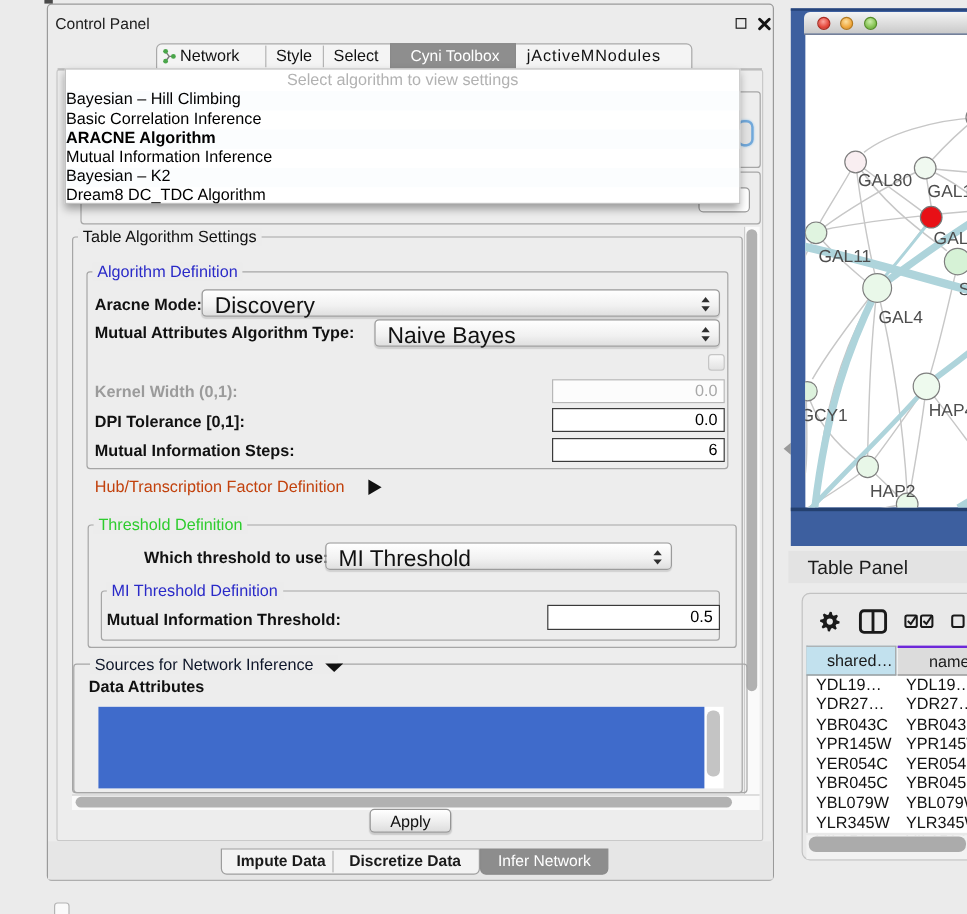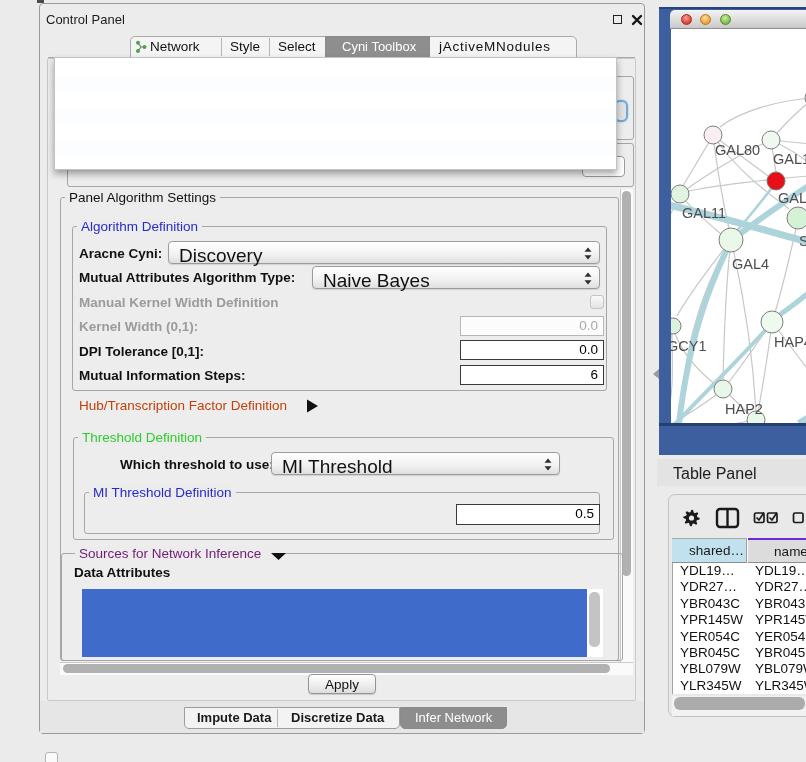--- a/index.html
+++ b/index.html
@@ -42,51 +42,52 @@
 <div class="abs" style="left:288px;top:36px;width:105px;height:22px;background:#8e8e8e;border:1px solid #8a8a8a;"></div>
 <div class="abs" style="left:305px;top:39px;font-size:13px;color:#fff;">Cyni Toolbox</div>
 <div class="abs" style="left:402px;top:39px;font-size:13.5px;color:#111;letter-spacing:0.75px;">jActiveMNodules</div>
 
 <div class="abs" style="left:30px;top:76px;width:567px;height:64px;border:1px solid #a6a6a6;border-radius:3px;"></div>
 <div class="abs" style="left:30px;top:143px;width:567px;height:44px;border:1px solid #a6a6a6;border-radius:3px;"></div>
 <div class="abs" style="left:545px;top:156px;width:43px;height:21px;border:1px solid #9b9b9b;border-radius:4px;background:#fff;"></div>
 <div class="abs" style="left:577px;top:100px;width:14px;height:22px;border:2.5px solid #71a8da;border-radius:6px;background:#e2e2e2;box-shadow:0 0 2px #8fc0e8;"></div>
 
 <div class="abs" style="left:17px;top:57px;width:563px;height:113px;background:#fff;border:1px solid #c2c2c2;box-shadow:0 4px 7px rgba(0,0,0,0.35);"></div>
+<div class="abs" style="left:17px;top:59px;width:563px;text-align:center;font-size:13.5px;color:#b2b2b2;">Select algorithm to view settings</div>
 <div class="abs" style="left:18px;top:76px;width:561px;height:16px;background:#fbfdfe;"></div>
 <div class="abs" style="left:18px;top:108px;width:561px;height:16px;background:#fbfdfe;"></div>
 <div class="abs" style="left:18px;top:140px;width:561px;height:16px;background:#fbfdfe;"></div>
+<div class="abs" style="left:18px;top:75px;font-size:13.5px;color:#000;line-height:16px;">Bayesian – Hill Climbing<br>Basic Correlation Inference<br><b>ARACNE Algorithm</b><br>Mutual Information Inference<br>Bayesian – K2<br>Dream8 DC_TDC Algorithm</div>
 
 <div class="abs" style="left:583px;top:189px;width:13px;height:473px;background:#fafafa;border-left:1px solid #cccccc;"></div>
 <div class="abs" style="left:585px;top:191px;width:9px;height:385px;background:#b1b1b1;border-radius:5px;"></div>
 <div class="abs" style="left:23px;top:662px;width:573px;height:13px;background:#fafafa;border-top:1px solid #cccccc;"></div>
 <div class="abs" style="left:26px;top:664px;width:547px;height:9px;background:#b1b1b1;border-radius:5px;"></div>
 
 <div class="grp" style="left:23px;top:197px;width:559px;height:464px;"></div>
-<div class="gt" style="left:28px;top:190px;color:#111;">Panel Algorithm Settings</div>
+<div class="gt" style="left:28px;top:190px;color:#111;">Table Algorithm Settings</div>
 
 <div class="grp" style="left:35px;top:226px;width:535px;height:165px;"></div>
 <div class="gt" style="left:40px;top:219px;color:#2a2ac8;">Algorithm Definition</div>
-<div class="lbl" style="left:42px;top:246px;">Aracne Cyni:</div>
+<div class="lbl" style="left:42px;top:246px;">Aracne Mode:</div>
 <div class="combo" style="left:131px;top:241px;width:432px;height:23px;">
       <span class="tx">Discovery</span>
       <svg style="position:absolute;right:7px;top:5px;" width="8" height="13" viewBox="0 0 8 13">
         <path d="M4,0.5 L7.5,4.8 L0.5,4.8 Z" fill="#2e2e2e"></path>
         <path d="M4,12.5 L7.5,8.2 L0.5,8.2 Z" fill="#2e2e2e"></path>
       </svg>
     </div>
 <div class="lbl" style="left:42px;top:270px;">Mutual Attributes Algorithm Type:</div>
 <div class="combo" style="left:275px;top:266px;width:288px;height:23px;">
       <span class="tx">Naive Bayes</span>
       <svg style="position:absolute;right:7px;top:5px;" width="8" height="13" viewBox="0 0 8 13">
         <path d="M4,0.5 L7.5,4.8 L0.5,4.8 Z" fill="#2e2e2e"></path>
         <path d="M4,12.5 L7.5,8.2 L0.5,8.2 Z" fill="#2e2e2e"></path>
       </svg>
     </div>
-<div class="lbl dis" style="left:42px;top:295px;">Manual Kernel Width Definition</div>
 <div class="abs" style="left:553px;top:295px;width:14px;height:14px;border:1px solid #c5c5c5;border-radius:3px;background:linear-gradient(#fafafa,#e2e2e2);"></div>
 <div class="lbl dis" style="left:42px;top:319px;">Kernel Width (0,1):</div>
 <div class="field" style="left:423px;top:316px;width:144px;height:20px;border:1px solid #b7b7b7;background:#fcfcfc;color:#a8a8a8;line-height:18px;">0.0</div>
 <div class="lbl" style="left:42px;top:344px;">DPI Tolerance [0,1]:</div>
 <div class="field" style="left:423px;top:340px;width:144px;height:20px;border:1.5px solid #3a3a3a;color:#000;line-height:17px;">0.0</div>
 <div class="lbl" style="left:42px;top:368px;">Mutual Information Steps:</div>
 <div class="field" style="left:423px;top:365px;width:144px;height:20px;border:1.5px solid #3a3a3a;color:#000;line-height:17px;">6</div>
 
 <div class="abs" style="left:42px;top:398px;font-size:13.5px;color:#c2410c;">Hub/Transcription Factor Definition</div>
 <svg class="abs" style="left:268px;top:398px;" width="15" height="16">
@@ -98,24 +99,25 @@
 <div class="lbl" style="left:83px;top:457px;">Which threshold to use:</div>
 <div class="combo" style="left:234px;top:452px;width:289px;height:23px;">
       <span class="tx">MI Threshold</span>
       <svg style="position:absolute;right:7px;top:5px;" width="8" height="13" viewBox="0 0 8 13">
         <path d="M4,0.5 L7.5,4.8 L0.5,4.8 Z" fill="#2e2e2e"></path>
         <path d="M4,12.5 L7.5,8.2 L0.5,8.2 Z" fill="#2e2e2e"></path>
       </svg>
     </div>
 <div class="grp" style="left:47px;top:492px;width:516px;height:42px;"></div>
 <div class="gt" style="left:52px;top:485px;color:#2a2ac8;">MI Threshold Definition</div>
+<div class="lbl" style="left:52px;top:509px;">Mutual Information Threshold:</div>
 <div class="field" style="left:419px;top:504px;width:144px;height:21px;border:1.5px solid #3a3a3a;color:#000;line-height:18px;">0.5</div>
 
 <div class="grp" style="left:24px;top:553px;width:562px;height:108px;"></div>
-<div class="gt" style="left:38px;top:546px;color:#701a75;padding-right:20px;">Sources for Network Inference</div>
+<div class="gt" style="left:38px;top:546px;color:#0f172a;padding-right:20px;">Sources for Network Inference</div>
 <svg class="abs" style="left:233px;top:551px;" width="17" height="10">
       <path d="M1,2 L16,2 L8.5,9 Z" fill="#111"></path>
     </svg>
 <div class="lbl" style="left:37px;top:565px;">Data Attributes</div>
 <div class="abs" style="left:45px;top:589px;width:521px;height:68px;background:#fff;"></div>
 <div class="abs" style="left:45px;top:589px;width:505px;height:68px;background:#3f6bcb;"></div>
 <div class="abs" style="left:552px;top:592px;width:11px;height:55px;background:#c4c4c4;border-radius:5px;"></div>
 
 <div class="abs" style="left:271px;top:674px;width:68px;height:20px;background:linear-gradient(#ffffff,#eeeeee 55%,#dddddd);border:1px solid #959595;border-radius:4px;text-align:center;font-size:13.5px;color:#111;line-height:19px;box-shadow:0 1px 1px rgba(0,0,0,0.15);">Apply</div>
 

